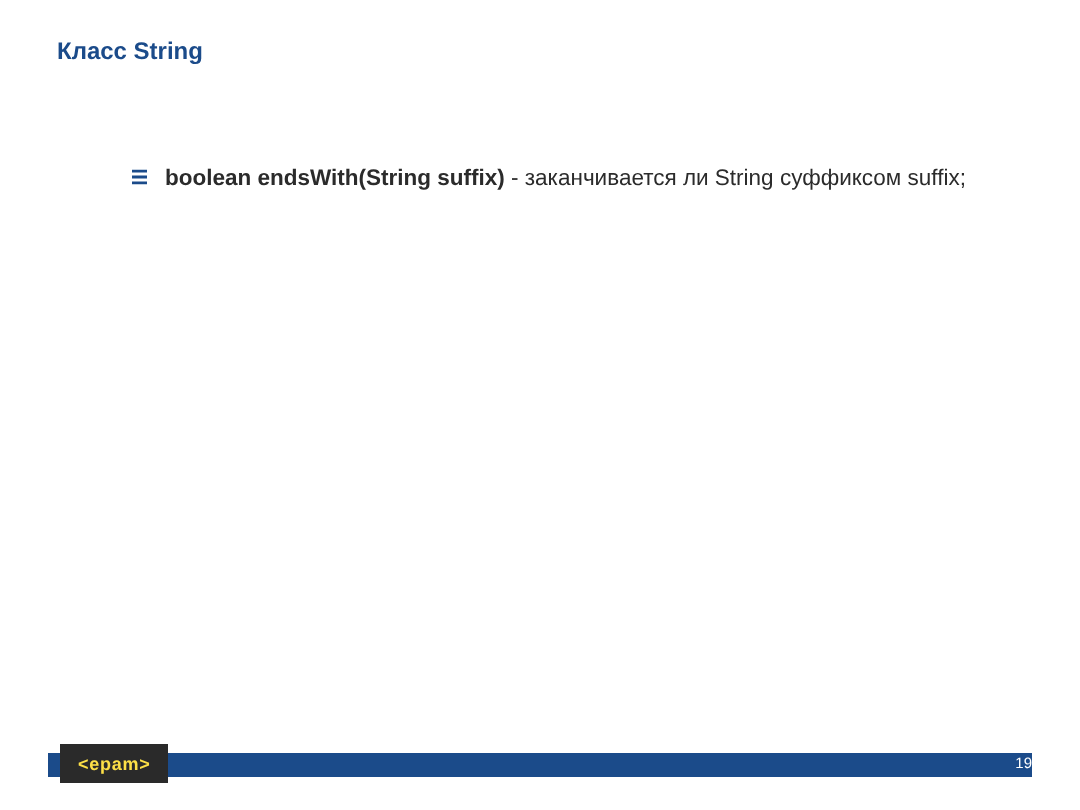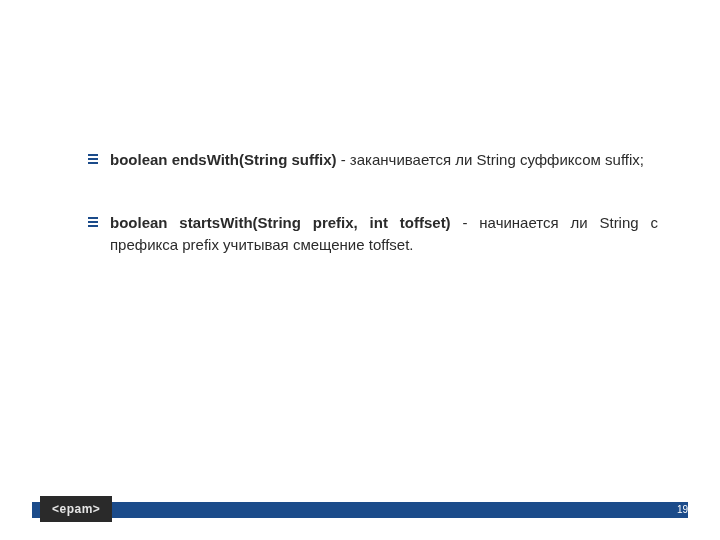--- a/index.html
+++ b/index.html
@@ -24,21 +24,20 @@
     top: 108px;
     width: 570px;
   }
   .bullet {
     display: flex;
     align-items: flex-start;
     margin-bottom: 30px;
     font-size: 15px;
     color: #2b2b2b;
     line-height: 1.45;
-    margin-top: 41px;
   }
   .bullet .marker {
     flex: 0 0 auto;
     width: 10px;
     height: 10px;
     margin-top: 5px;
     margin-right: 12px;
     color: #1b4b8a;
   }
   .bullet .marker svg { display: block; }
@@ -59,21 +58,21 @@
     height: 16px;
     background: #1b4b8a;
   }
   .logo-badge {
     position: absolute;
     left: 40px;
     top: 0;
     height: 26px;
     padding: 0 12px;
     background: #2a2a2a;
-    color: #e5e5e5;
+    color: #fde047;
     font-size: 12px;
     font-weight: bold;
     display: flex;
     align-items: center;
     letter-spacing: 0.5px;
   }
   .copyright {
     position: absolute;
     left: 155px;
     top: 8px;
@@ -86,45 +85,36 @@
     top: 8px;
     color: #ffffff;
     font-size: 10px;
   }
 </style>
 </head>
 <body>
 
 <div class="slide">
 
+  <div class="title">Класс String</div>
 
   <div class="content">
 
     <div class="bullet">
       <span class="marker">
         <svg width="10" height="10">
             <rect x="0" y="0" width="10" height="2" fill="#1b4b8a"></rect>
             <rect x="0" y="4" width="10" height="2" fill="#1b4b8a"></rect>
             <rect x="0" y="8" width="10" height="2" fill="#1b4b8a"></rect>
           </svg>
       </span>
       <span class="text"><span class="sig">boolean endsWith(String suffix)</span><span> - заканчивается ли String суффиксом suffix;</span></span>
     </div>
 
 
-    <div class="bullet">
-      <span class="marker">
-        <svg width="10" height="10">
-            <rect x="0" y="0" width="10" height="2" fill="#1b4b8a"></rect>
-            <rect x="0" y="4" width="10" height="2" fill="#1b4b8a"></rect>
-            <rect x="0" y="8" width="10" height="2" fill="#1b4b8a"></rect>
-          </svg>
-      </span>
-      <span class="text"><span class="sig">boolean startsWith(String prefix, int toffset)</span><span> - начинается ли String с префикса prefix учитывая смещение toffset.</span></span>
-    </div>
 
   </div>
 
   <div class="footer">
     <div class="footer-bar"></div>
     <div class="logo-badge">&lt;epam&gt;</div>
     <div class="pagenum">19</div>
   </div>
 
 </div>

